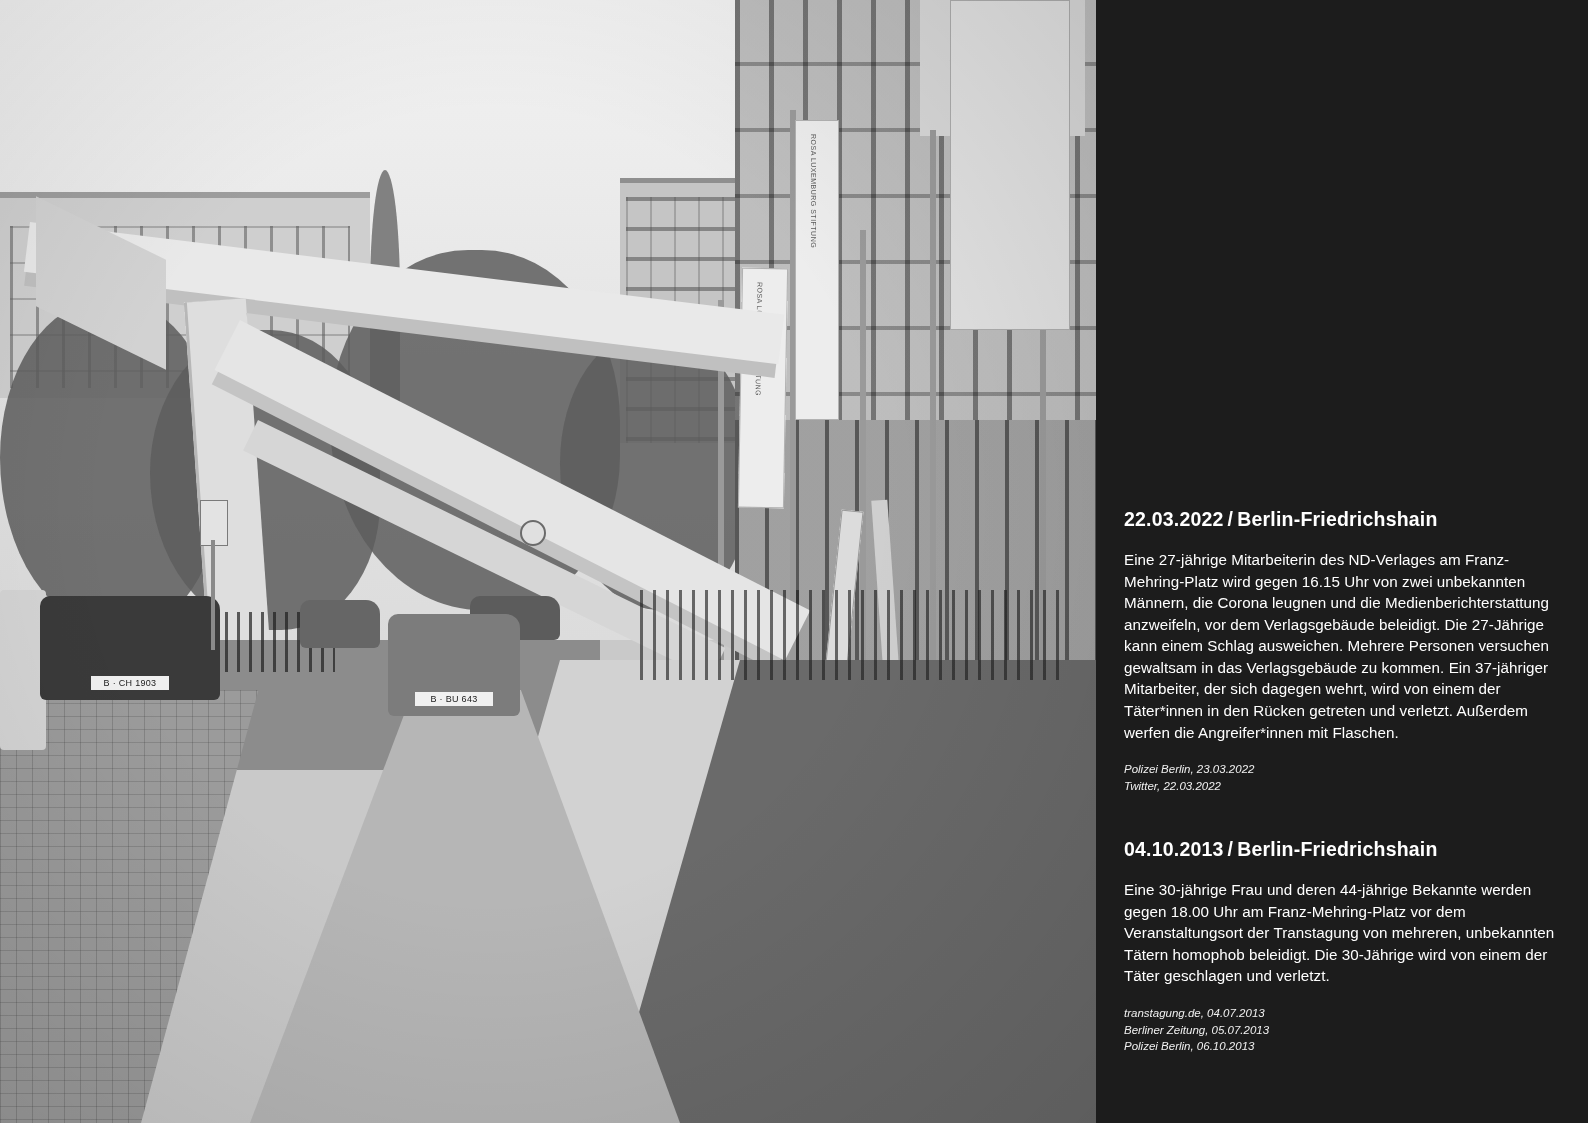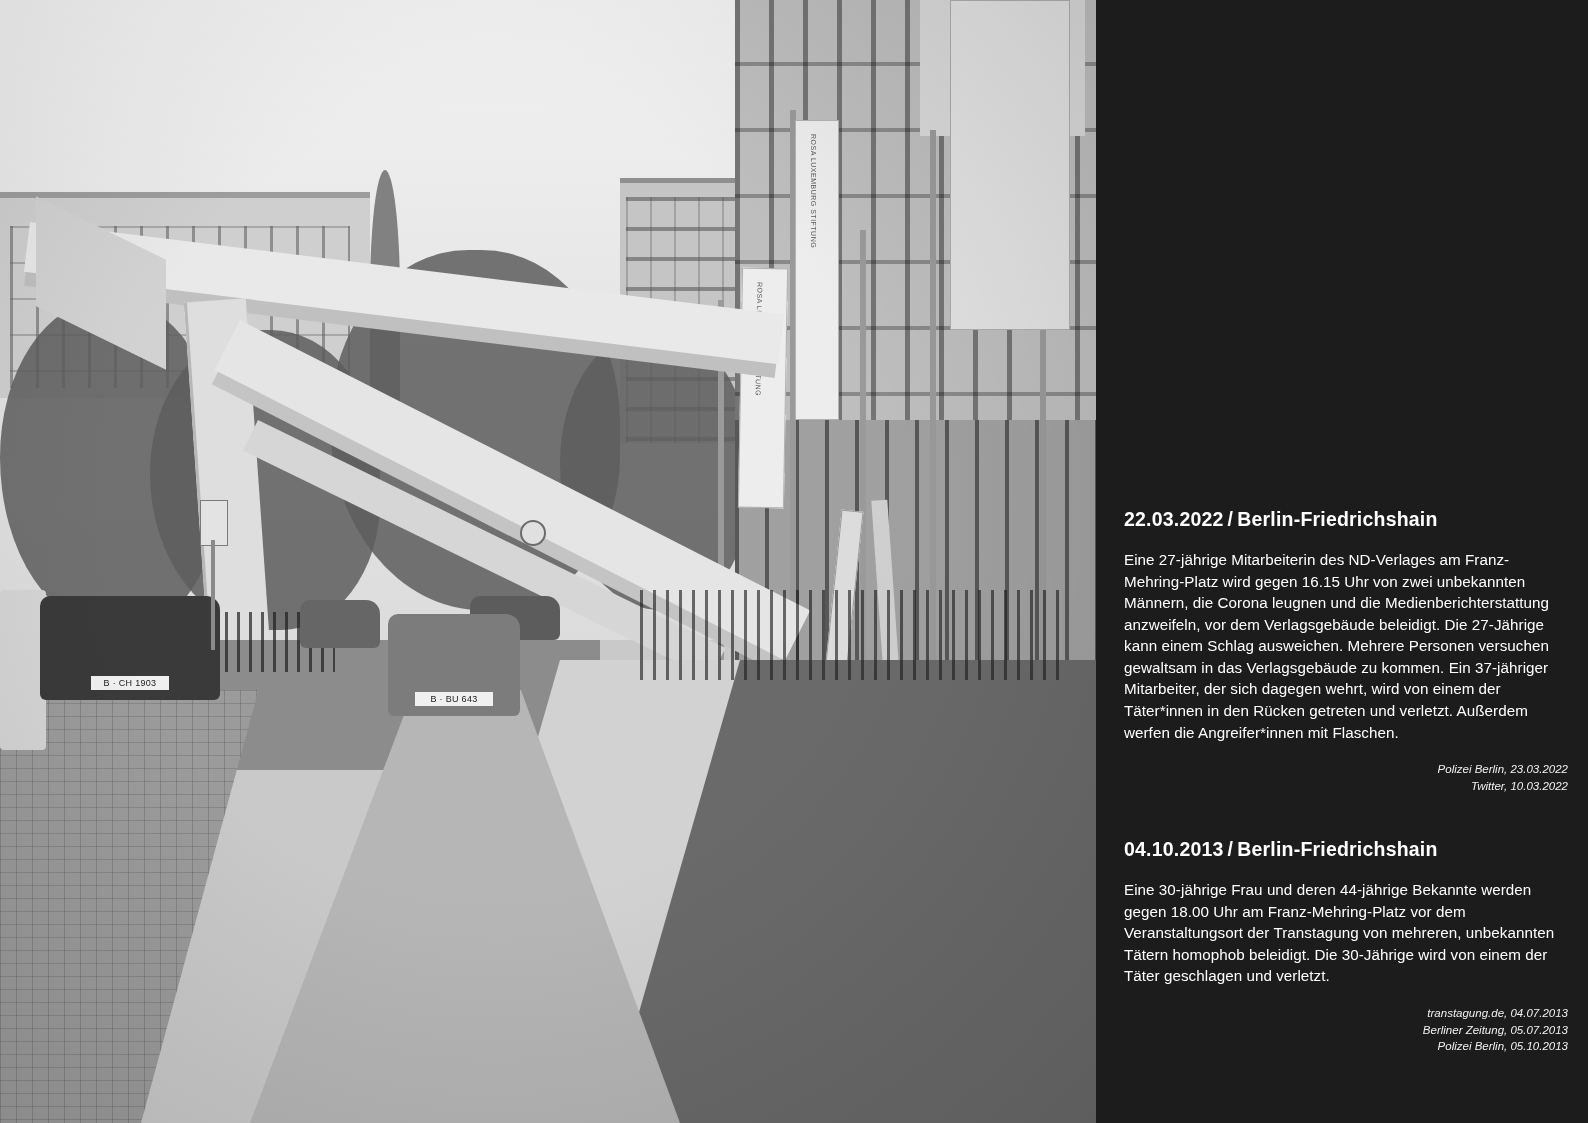--- a/index.html
+++ b/index.html
@@ -344,21 +344,20 @@
     font-size: 15.2px;
     line-height: 1.42;
     margin: 16px 0 18px 0;
     letter-spacing: .05px;
   }
   .sources {
     font-size: 11.5px;
     font-style: italic;
     line-height: 1.45;
     color: #f0f0f0;
-    text-align: right;
   }
   .sources div { white-space: nowrap; }
 </style>
 </head>
 <body>
 
 <div class="page">
 
   <div class="photo-panel">
     <div class="sky"></div>
@@ -428,30 +427,30 @@
 
   <div class="text-panel">
 
     <div class="entry first">
       <h2 class="entry-head">
         <span>22.03.2022</span><span class="sep">/</span><span>Berlin-Friedrichshain</span>
       </h2>
       <p class="entry-body">Eine 27-jährige  Mitarbeiterin  des ND-Verlages am Franz-Mehring-Platz wird gegen 16.15 Uhr von zwei unbekannten Männern, die Corona leugnen und die Medienberichterstattung anzweifeln, vor dem Verlagsgebäude beleidigt. Die 27-Jährige kann einem Schlag ausweichen. Mehrere Personen versuchen gewaltsam in das Verlagsgebäude zu kommen. Ein 37-jähriger Mitarbeiter,  der sich dagegen wehrt, wird von einem der Täter*innen in den Rücken getreten und verletzt. Außerdem werfen die Angreifer*innen mit Flaschen.</p>
       <div class="sources">
         <div>Polizei Berlin, 23.03.2022</div>
-        <div>Twitter, 10.03.2022</div>
+        <div>Twitter, 22.03.2022</div>
       </div>
     </div>
 
     <div class="entry second">
       <h2 class="entry-head">
         <span>04.10.2013</span><span class="sep">/</span><span>Berlin-Friedrichshain</span>
       </h2>
       <p class="entry-body">Eine 30-jährige Frau und deren 44-jährige Bekannte werden gegen 18.00 Uhr am Franz-Mehring-Platz vor dem Veranstaltungsort der Transtagung von mehreren, unbekannten Tätern homophob beleidigt.  Die 30-Jährige wird von einem der Täter geschlagen und verletzt.</p>
       <div class="sources">
         <div>transtagung.de, 04.07.2013</div>
         <div>Berliner Zeitung, 05.07.2013</div>
-        <div>Polizei Berlin, 05.10.2013</div>
+        <div>Polizei Berlin, 06.10.2013</div>
       </div>
     </div>
 
   </div>
 </div>
 
 </body></html>

